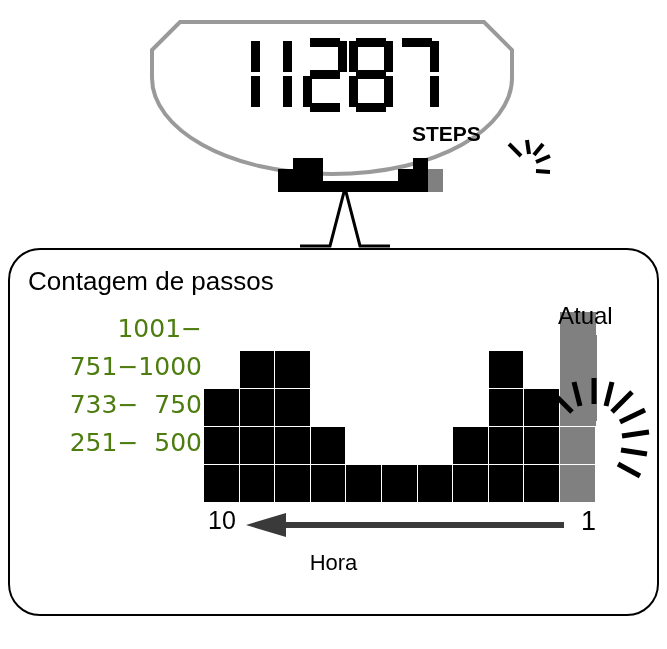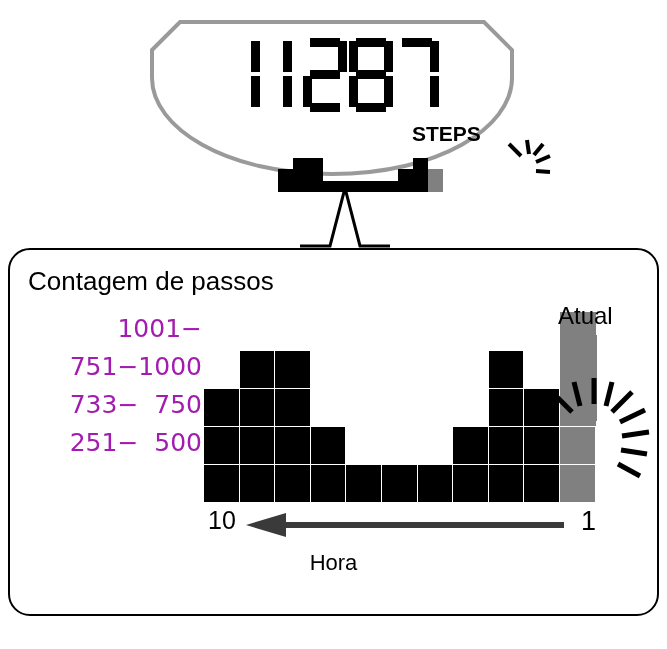--- a/index.html
+++ b/index.html
@@ -87,40 +87,40 @@
 
   
   #callout-connector { position: absolute; left: 300px; top: 186px; }
 
   
   #main-panel {
     position: absolute;
     left: 8px; top: 248px;
     width: 651px; height: 368px;
     border: 2px solid #000;
-    border-radius: 22px;
+    border-radius: 32px;
     background: #fff;
   }
 
   #panel-title {
     position: absolute;
     left: 18px; top: 16px;
     font-size: 26px;
     color: #000;
     font-family: "Liberation Sans", sans-serif;
   }
 
   
   #y-labels {
     position: absolute;
     left: 8px; top: 60px;
     width: 188px;
     font-family: "DejaVu Sans", sans-serif;
     font-size: 25px;
-    color: #a21caf;
+    color: #4d7c0f;
   }
   .y-label {
     height: 38px;
     line-height: 38px;
     text-align: right;
     white-space: pre;
     padding-right: 4px;
   }
 
   

